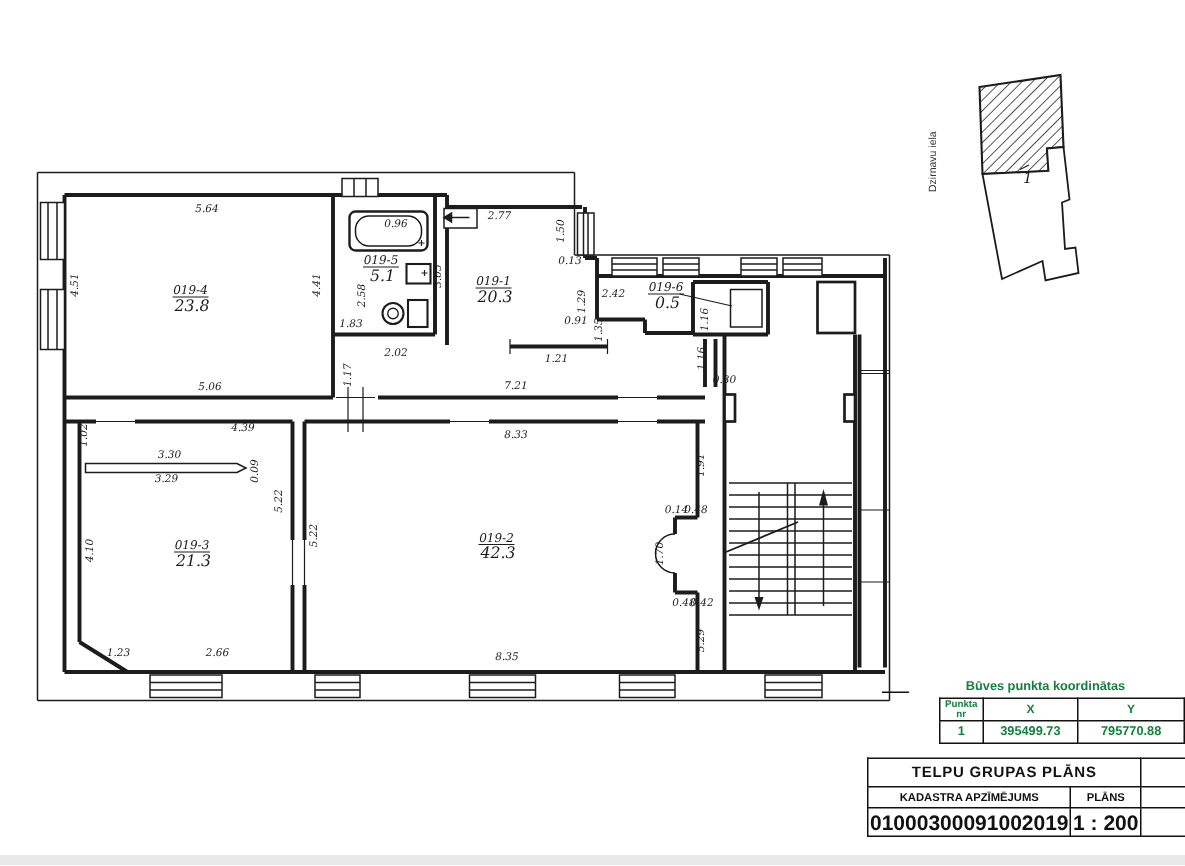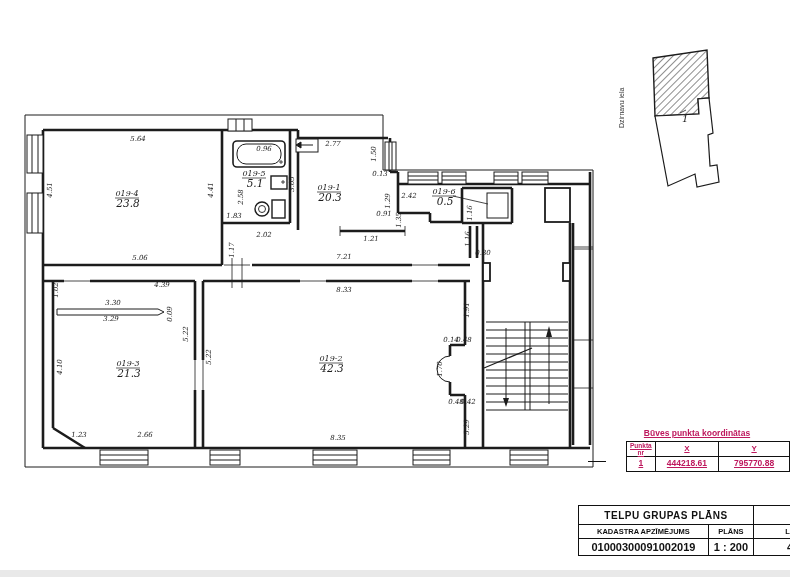--- a/index.html
+++ b/index.html
@@ -5,35 +5,35 @@
   html,body{margin:0;padding:0;background:#ffffff;}
   #canvas{position:relative;width:790px;height:577px;background:#ffffff;overflow:hidden;
           font-family:"Liberation Sans",sans-serif;}
   svg text{fill:#1c1c1c;}
   .dim{font-family:"DejaVu Serif",serif;font-style:italic;font-size:7px;}
   .roomid{font-family:"DejaVu Serif",serif;font-style:italic;font-size:8px;}
   .roomarea{font-family:"DejaVu Serif",serif;font-style:italic;font-size:10.5px;}
   .street{font-family:"Liberation Sans",sans-serif;font-size:7px;fill:#333;}
   .pt{font-family:"DejaVu Serif",serif;font-style:italic;font-size:10px;}
   
-  .coordblock{position:absolute;left:604px;top:428px;width:186px;color:#be185d;text-decoration:underline;}
+  .coordblock{position:absolute;left:604px;top:452px;width:186px;color:#15803d;}
   .coordblock .t1,.coordblock .t2{font-size:8.5px;font-weight:bold;text-align:center;line-height:10.5px;}
   table.coords{border-collapse:collapse;margin-left:22px;margin-top:2px;}
   table.coords td,table.coords th{border:1.4px solid #111;font-size:8px;font-weight:bold;
       text-align:center;padding:0 3px;line-height:9px;}
   table.coords th.pn{font-size:6.5px;line-height:7px;}
   table.coords td{height:14px;font-size:8.5px;}
   .leadline{position:absolute;left:588px;top:461px;width:18px;border-top:1.2px solid #111;}
   
   .titleblock{position:absolute;left:578px;top:505px;width:260px;}
   table.tb{border-collapse:collapse;}
   table.tb td{border:1.4px solid #111;color:#111;font-weight:bold;text-align:center;}
   .tb .hd{font-size:10px;letter-spacing:.5px;height:16px;}
   .tb .lab{font-size:7.5px;height:13px;padding:0 0;}
-  .tb .val{font-size:11px;height:14px;}
+  .tb .val{font-size:14px;height:14px;}
   .scanedge{position:absolute;left:0;bottom:0;width:100%;height:7px;background:#e9e9e9;}
 </style>
 </head>
 <body>
 
 <div id="canvas">
 
 <svg width="790" height="577" viewBox="0 0 790 577">
   <defs>
     <pattern id="hatch" width="5" height="5" patternTransform="rotate(45)" patternUnits="userSpaceOnUse">
@@ -279,21 +279,21 @@
           <tr>
       <th class="pn">
         <span>Punkta</span><br>
         <span>nr</span>
       </th>
       <th style="width:58px">X</th>
       <th style="width:66px">Y</th>
     </tr>
     <tr>
       <td>1</td>
-      <td>444218.61</td>
+      <td>395499.73</td>
       <td>795770.88</td>
     </tr>
   </tbody>
       </table>
 </div>
 
 
 <div class="titleblock">
   <table class="tb">
     <tbody>

